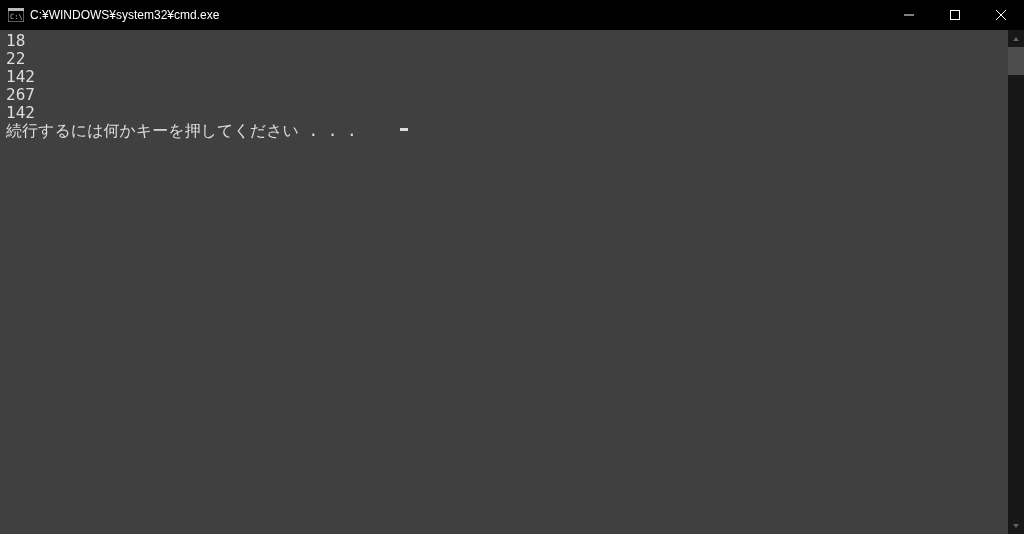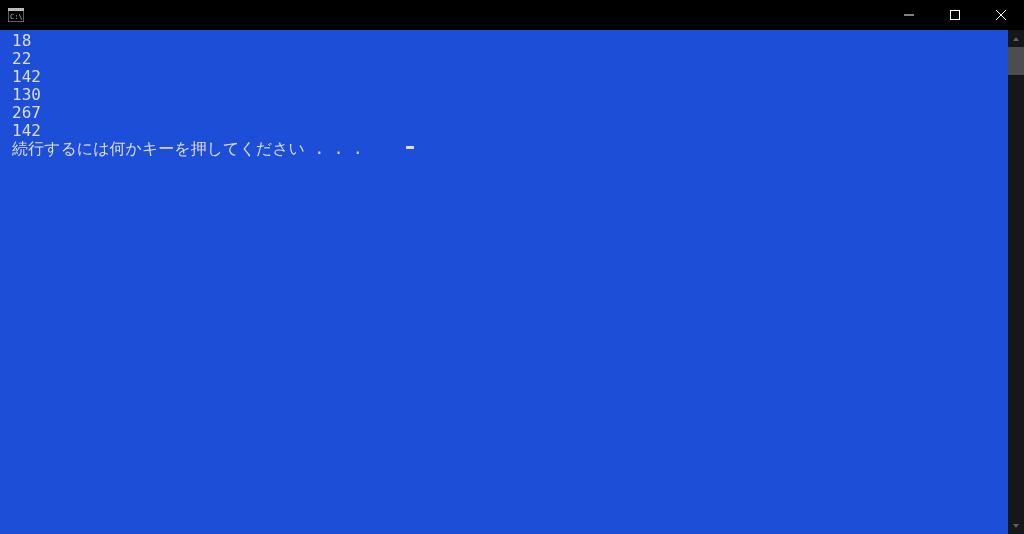--- a/index.html
+++ b/index.html
@@ -64,25 +64,25 @@
       width: 10px;
       height: 10px;
       stroke: #ffffff;
       stroke-width: 1;
       fill: none;
     }
     .console-area {
       position: relative;
       width: 100%;
       height: calc(100% - 30px);
-      background: #1d4ed8;
+      background: #404040;
       color: #cccccc;
       font-size: 16px;
       line-height: 18px;
-      padding: 2px 0 0 12px;
+      padding: 2px 0 0 6px;
       font-family: 'MS Gothic', 'Consolas', monospace;
     }
     .console-line {
       white-space: pre;
       color: #dddddd;
     }
     .prompt-line {
       display: flex;
       align-items: center;
       white-space: pre;
@@ -138,20 +138,21 @@
 
 <div class="titlebar">
   <div class="titlebar-left">
     <span class="titlebar-icon">
       <svg viewBox="0 0 16 14">
         <rect x="0" y="0" width="16" height="14" fill="none" stroke="#bbbbbb" stroke-width="1"></rect>
         <rect x="0" y="0" width="16" height="3" fill="#bbbbbb"></rect>
         <text x="2" y="11" font-size="7" fill="#bbbbbb" font-family="monospace">C:\</text>
       </svg>
     </span>
+    <span class="titlebar-title">C:¥WINDOWS¥system32¥cmd.exe</span>
   </div>
   <div class="window-controls">
     <div class="win-btn">
       <svg viewBox="0 0 10 10">
           <line x1="0" y1="5" x2="10" y2="5"></line>
         </svg>
     </div>
     <div class="win-btn">
       <svg viewBox="0 0 10 10">
           <rect x="0.5" y="0.5" width="9" height="9"></rect>
@@ -163,21 +164,20 @@
           <line x1="10" y1="0" x2="0" y2="10"></line>
         </svg>
     </div>
   </div>
 </div>
 
 <div class="console-area">
   <div class="console-line">18</div>
   <div class="console-line">22</div>
   <div class="console-line">142</div>
-  <div class="console-line">130</div>
   <div class="console-line">267</div>
   <div class="console-line">142</div>
   <div class="prompt-line">
     <span>続行するには何かキーを押してください . . . </span><span class="cursor"></span>
   </div>
 </div>
 
 <div class="scrollbar">
   <div class="scroll-arrow up">
     <svg viewBox="0 0 8 8">

